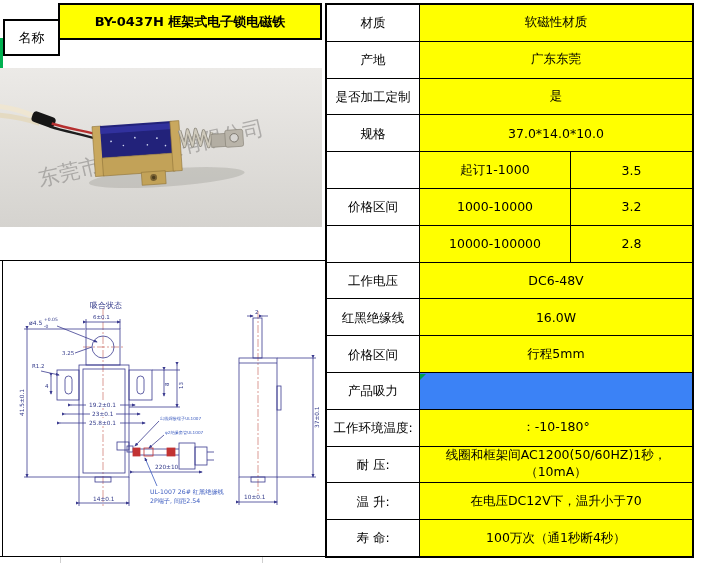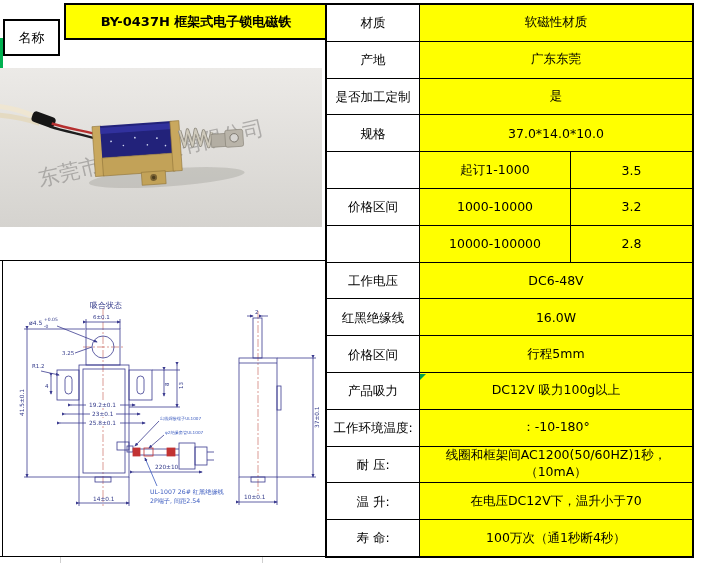--- a/index.html
+++ b/index.html
@@ -1,20 +1,20 @@
 <!DOCTYPE html>
 <html><head>
 <meta charset="utf-8">
 <style>
   html,body{margin:0;padding:0;background:#fff;}
   .sheet{position:relative;width:701px;height:563px;background:#ffffff;overflow:hidden;
          font-family:"DejaVu Sans","Liberation Sans",sans-serif;color:#000;}
   .cell{position:absolute;box-sizing:border-box;display:flex;align-items:center;justify-content:center;}
   .name-cell{left:3px;top:3px;width:57px;height:37px;border:2px solid #000;background:#fff;font-size:13px;margin-top:16px;}
-  .title-cell{left:64px;top:3px;width:264px;height:37px;border:2px solid #000;background:#FFFF00;
+  .title-cell{left:58px;top:3px;width:264px;height:37px;border:2px solid #000;background:#FFFF00;
               font-size:13px;font-weight:bold;}
   .green-strip{position:absolute;left:0;top:38px;width:3px;height:30px;background:#00B050;}
   .photo{position:absolute;left:0;top:68px;width:322px;height:159px;}
   .hline260{position:absolute;left:0;top:260px;width:326px;height:1px;background:#000;}
   .vline-left{position:absolute;left:2px;top:260px;width:1px;height:296px;background:#000;}
   .hline-bottom{position:absolute;left:0;top:556px;width:330px;height:1px;background:#000;}
   .grid-a{position:absolute;left:60px;top:557px;width:1px;height:6px;background:#cfcfcf;}
   .grid-b{position:absolute;left:262px;top:557px;width:1px;height:6px;background:#cfcfcf;}
   .drawing{position:absolute;left:7px;top:256px;width:330px;height:302px;}
   .spec-table{position:absolute;left:325px;top:3px;width:369px;height:555px;box-sizing:border-box;
@@ -241,21 +241,20 @@
     <div class="srow">
         <div class="lbl">红黑绝缘线</div>
         <div class="val">16.0W</div>
       </div>
     <div class="srow">
         <div class="lbl">价格区间</div>
         <div class="val">行程5mm</div>
       </div>
     <div class="srow">
         <div class="lbl">产品吸力</div>
-        <div class="val">DC12V 吸力100g以上</div>
       </div>
     <div class="srow">
         <div class="lbl">工作环境温度:</div>
         <div class="val">：-10-180°</div>
       </div>
     <div class="srow">
         <div class="lbl">耐  压:</div>
         <div class="val">线圈和框架间AC1200(50/60HZ)1秒，（10mA）</div>
       </div>
     <div class="srow">

